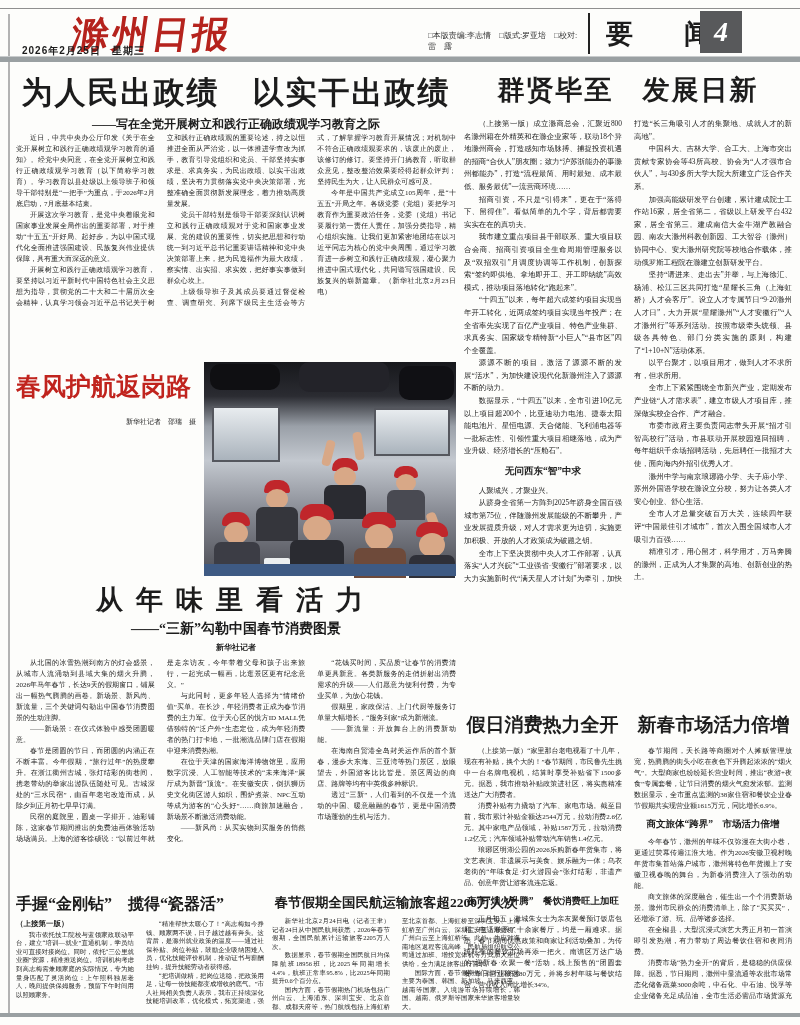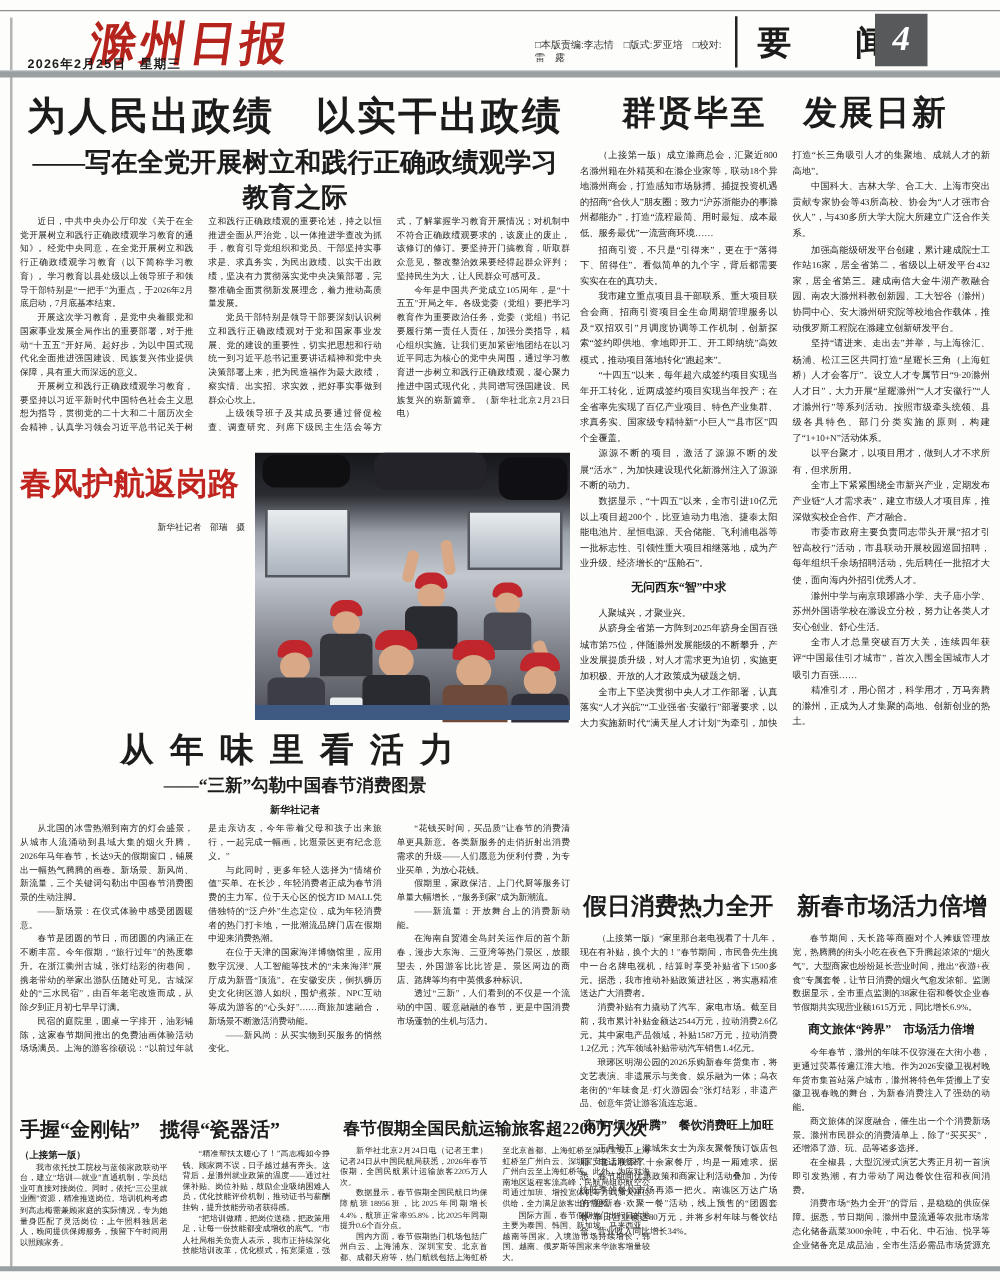--- a/index.html
+++ b/index.html
@@ -27,21 +27,21 @@
   .h-sub{margin:2px 0 0;text-align:center;font-weight:bold;}
   .byline{text-align:center;font-size:8px;margin:4px 0 5px;font-weight:bold;}
   .body{text-align:justify;overflow:hidden;}
   .body p{margin:0;text-indent:2em;}
   .cols2{column-count:2;column-gap:12px;}
   .cols3{column-count:3;column-gap:12px;}
   .subhead{font-weight:900;text-align:center;font-size:9.5px;margin:7px 0;break-inside:avoid;}
   
   .lead{left:16px;top:72px;width:440px;height:286px;}
   .lead .h-main{font-size:31px;letter-spacing:2px;}
-  .lead .h-sub{font-size:21px;}
+  .lead .h-sub{font-size:12px;}
   .lead .body{font-size:7px;line-height:11px;height:206px;}
   
   .photo-story{left:16px;top:362px;width:440px;height:216px;}
   .ps-left{position:absolute;left:0;top:0;width:180px;height:216px;}
   .ps-head{margin:8px 0 14px;font-size:25px;font-weight:900;color:#c0241e;white-space:nowrap;}
   .ps-cap{font-size:7px;line-height:10.5px;text-align:justify;}
   .ps-cap p{margin:0;text-indent:2em;}
   .ps-credit{font-size:7px;text-align:right;margin-top:5px;font-weight:normal;}
   .photo{position:absolute;left:188px;top:0;width:252px;height:214px;background:
          linear-gradient(180deg,#17181c 0%,#2b2c32 16%,#9aa0a8 30%,#c3c8cf 46%,#83868f 72%,#4c4d54 100%);}

